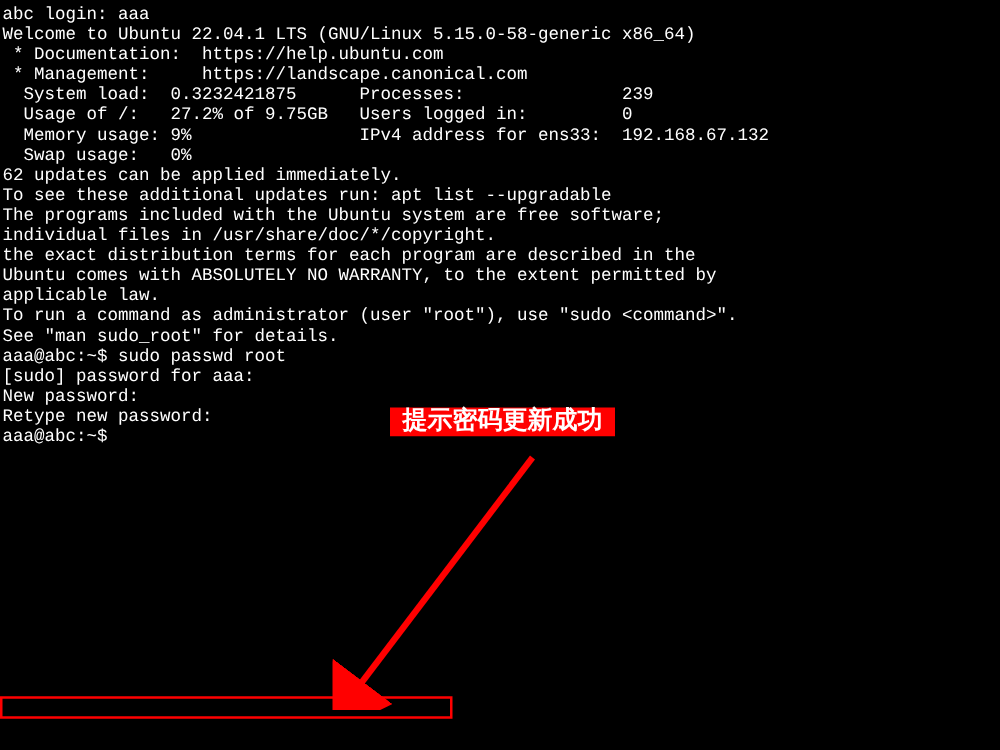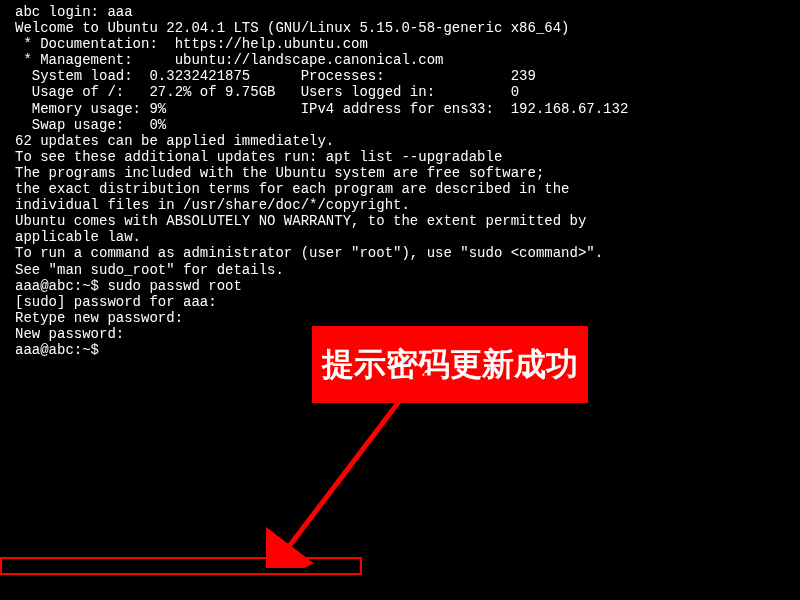--- a/index.html
+++ b/index.html
@@ -14,32 +14,31 @@
       font-size: 14px;
       line-height: 1.15;
       width: 800px;
       height: 600px;
       overflow: hidden;
       position: relative;
       padding: 4px 0 0 2px;
     }
     .terminal-line {
       white-space: pre;
-      margin-left: 13px;
     }
     .annotation-box {
       position: absolute;
       left: 312px;
       top: 326px;
       background: #ff0000;
       color: #fff;
-      font-family: Liberation Sans, sans-serif;
-      font-size: 32px;
+      font-family: Liberation Mono, monospace;
+      font-size: 20px;
       font-weight: bold;
-      padding: 20px 10px;
+      padding: 0 10px;
       -webkit-text-stroke: 1px #fff;
       text-shadow: 
         -1px -1px 0 #fff,
         1px -1px 0 #fff,
         -1px 1px 0 #fff,
         1px 1px 0 #fff;
     }
     .annotation-box span {
       -webkit-text-stroke: 0;
       text-shadow: none;
@@ -65,48 +64,48 @@
     }
   </style>
 </head>
 <body>
 
 <div class="terminal">
   <div class="terminal-line">abc login: aaa</div>
   <div class="terminal-line">Welcome to Ubuntu 22.04.1 LTS (GNU/Linux 5.15.0-58-generic x86_64)</div>
   <div class="terminal-line"></div>
   <div class="terminal-line"> * Documentation:  https://help.ubuntu.com</div>
-  <div class="terminal-line"> * Management:     ubuntu://landscape.canonical.com</div>
+  <div class="terminal-line"> * Management:     https://landscape.canonical.com</div>
   <div class="terminal-line"></div>
   <div class="terminal-line"></div>
   <div class="terminal-line">  System load:  0.3232421875      Processes:               239</div>
   <div class="terminal-line">  Usage of /:   27.2% of 9.75GB   Users logged in:         0</div>
   <div class="terminal-line">  Memory usage: 9%                IPv4 address for ens33:  192.168.67.132</div>
   <div class="terminal-line">  Swap usage:   0%</div>
   <div class="terminal-line"></div>
   <div class="terminal-line"></div>
   <div class="terminal-line">62 updates can be applied immediately.</div>
   <div class="terminal-line">To see these additional updates run: apt list --upgradable</div>
   <div class="terminal-line"></div>
   <div class="terminal-line"></div>
   <div class="terminal-line"></div>
   <div class="terminal-line">The programs included with the Ubuntu system are free software;</div>
+  <div class="terminal-line">individual files in /usr/share/doc/*/copyright.</div>
   <div class="terminal-line">the exact distribution terms for each program are described in the</div>
-  <div class="terminal-line">individual files in /usr/share/doc/*/copyright.</div>
   <div class="terminal-line"></div>
   <div class="terminal-line">Ubuntu comes with ABSOLUTELY NO WARRANTY, to the extent permitted by</div>
   <div class="terminal-line">applicable law.</div>
   <div class="terminal-line"></div>
   <div class="terminal-line">To run a command as administrator (user "root"), use "sudo &lt;command&gt;".</div>
   <div class="terminal-line">See "man sudo_root" for details.</div>
   <div class="terminal-line"></div>
   <div class="terminal-line">aaa@abc:~$ sudo passwd root</div>
   <div class="terminal-line">[sudo] password for aaa:</div>
+  <div class="terminal-line">New password:</div>
   <div class="terminal-line">Retype new password:</div>
-  <div class="terminal-line">New password:</div>
   <div class="terminal-line">aaa@abc:~$ </div>
 </div>
 
 <div class="annotation-box">
   <span>提示密码更新成功</span>
 </div>
 
 <svg class="arrow-svg" viewBox="0 0 180 210">
   <defs>
     <marker id="arrowhead" markerWidth="12" markerHeight="12" refX="2" refY="6" orient="auto">

